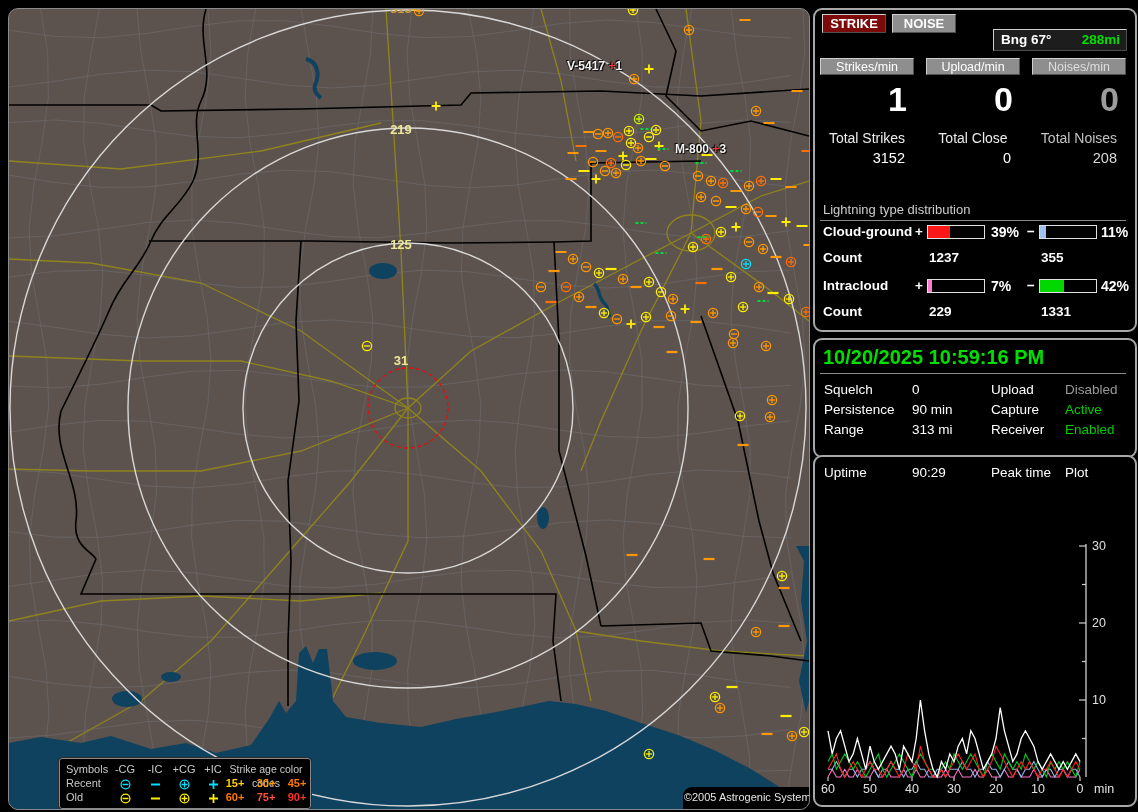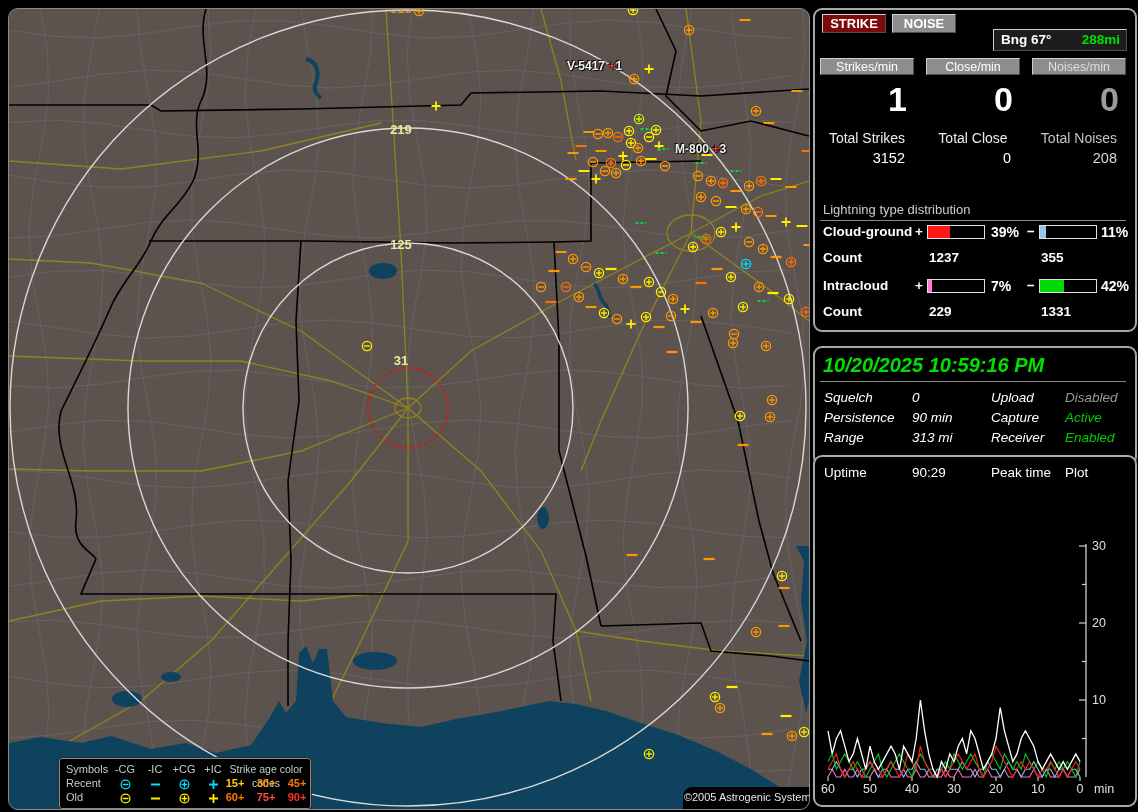--- a/index.html
+++ b/index.html
@@ -20,21 +20,21 @@
           border:1px solid #8a8a8a;outline:1px solid #2e2e2e;border-radius:3px;
           font-size:11px;color:#c9c9c9;margin-left:48px;}
   .lrow{position:absolute;left:0;width:100%;height:14px;line-height:14px;}
   .lc{position:absolute;text-align:center;}
   .lc.l{text-align:left;}
   .sym svg{vertical-align:middle;}
   
   .pbox{position:absolute;left:813px;width:320px;background:#000;border:2px solid #a8a8a8;
         border-radius:9px;color:#fff;}
   #box1{top:8px;height:320px;}
-  #box2{top:346px;height:116px;font-style:italic;}
+  #box2{top:338px;height:116px;}
   #box3{top:455px;height:348px;}
   .btn{position:absolute;height:19px;line-height:18px;text-align:center;font-weight:bold;font-size:13px;
        color:#fff;background:#8e8e8e;border:1px solid;border-color:#cfcfcf #4f4f4f #4f4f4f #cfcfcf;box-sizing:border-box;}
   .btn.red{background:#7c0a0a;}
   #bngbox{position:absolute;left:178px;top:4px;width:134px;height:22px;background:#1d1d1d;
           border:1px solid;border-color:#cfcfcf #4f4f4f #4f4f4f #cfcfcf;box-sizing:border-box;
           font-size:13.5px;font-weight:bold;line-height:20px;margin-top:15px;}
   #bngbox .b{position:absolute;left:7px;color:#fff;}
   #bngbox .r{position:absolute;right:6px;color:#00e000;}
   .cntcol{position:absolute;top:48px;width:100px;}
@@ -516,21 +516,21 @@
       <span class="r">288mi</span>
     </div>
 
     <div class="cntcol" style="left:2px;">
       <div class="cnthdr">Strikes/min</div>
       <div class="bignum">1</div>
       <div class="totlbl">Total Strikes</div>
       <div class="totval">3152</div>
     </div>
     <div class="cntcol" style="left:108px;">
-      <div class="cnthdr">Close/min</div>
+      <div class="cnthdr">Upload/min</div>
       <div class="bignum">0</div>
       <div class="totlbl">Total Close</div>
       <div class="totval">0</div>
     </div>
     <div class="cntcol dim" style="left:214px;">
       <div class="cnthdr">Noises/min</div>
       <div class="bignum">0</div>
       <div class="totlbl">Total Noises</div>
       <div class="totval">208</div>
     </div>

